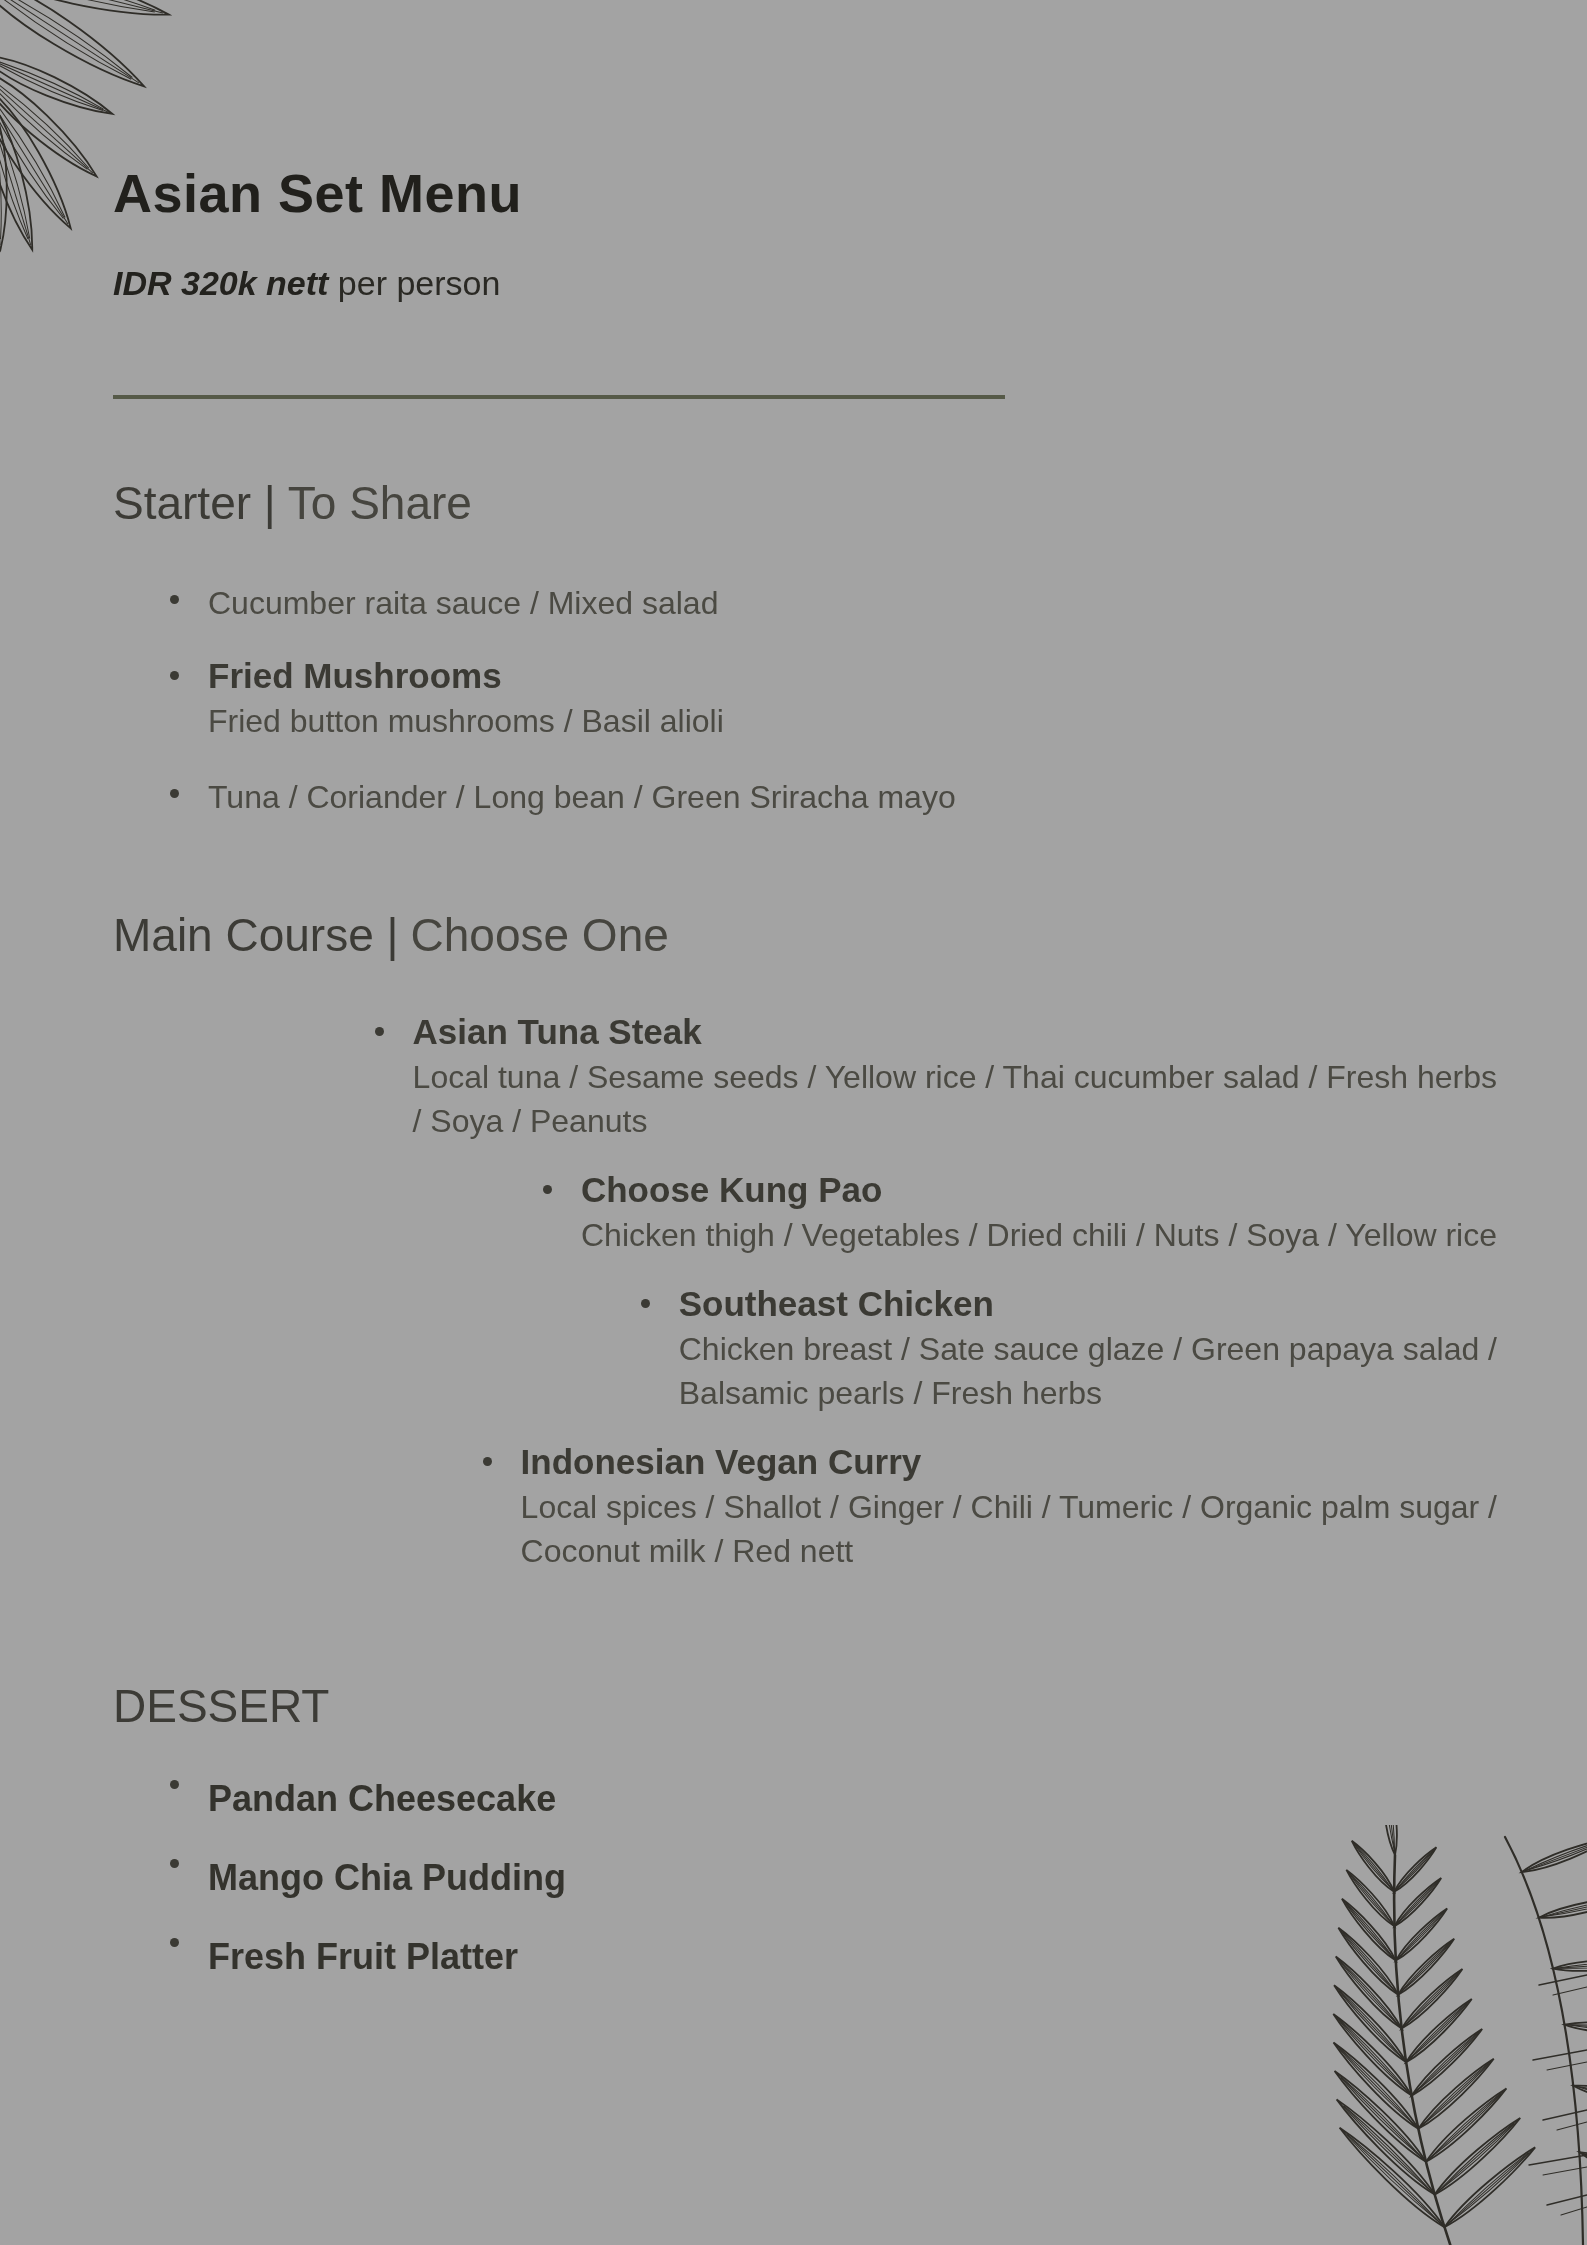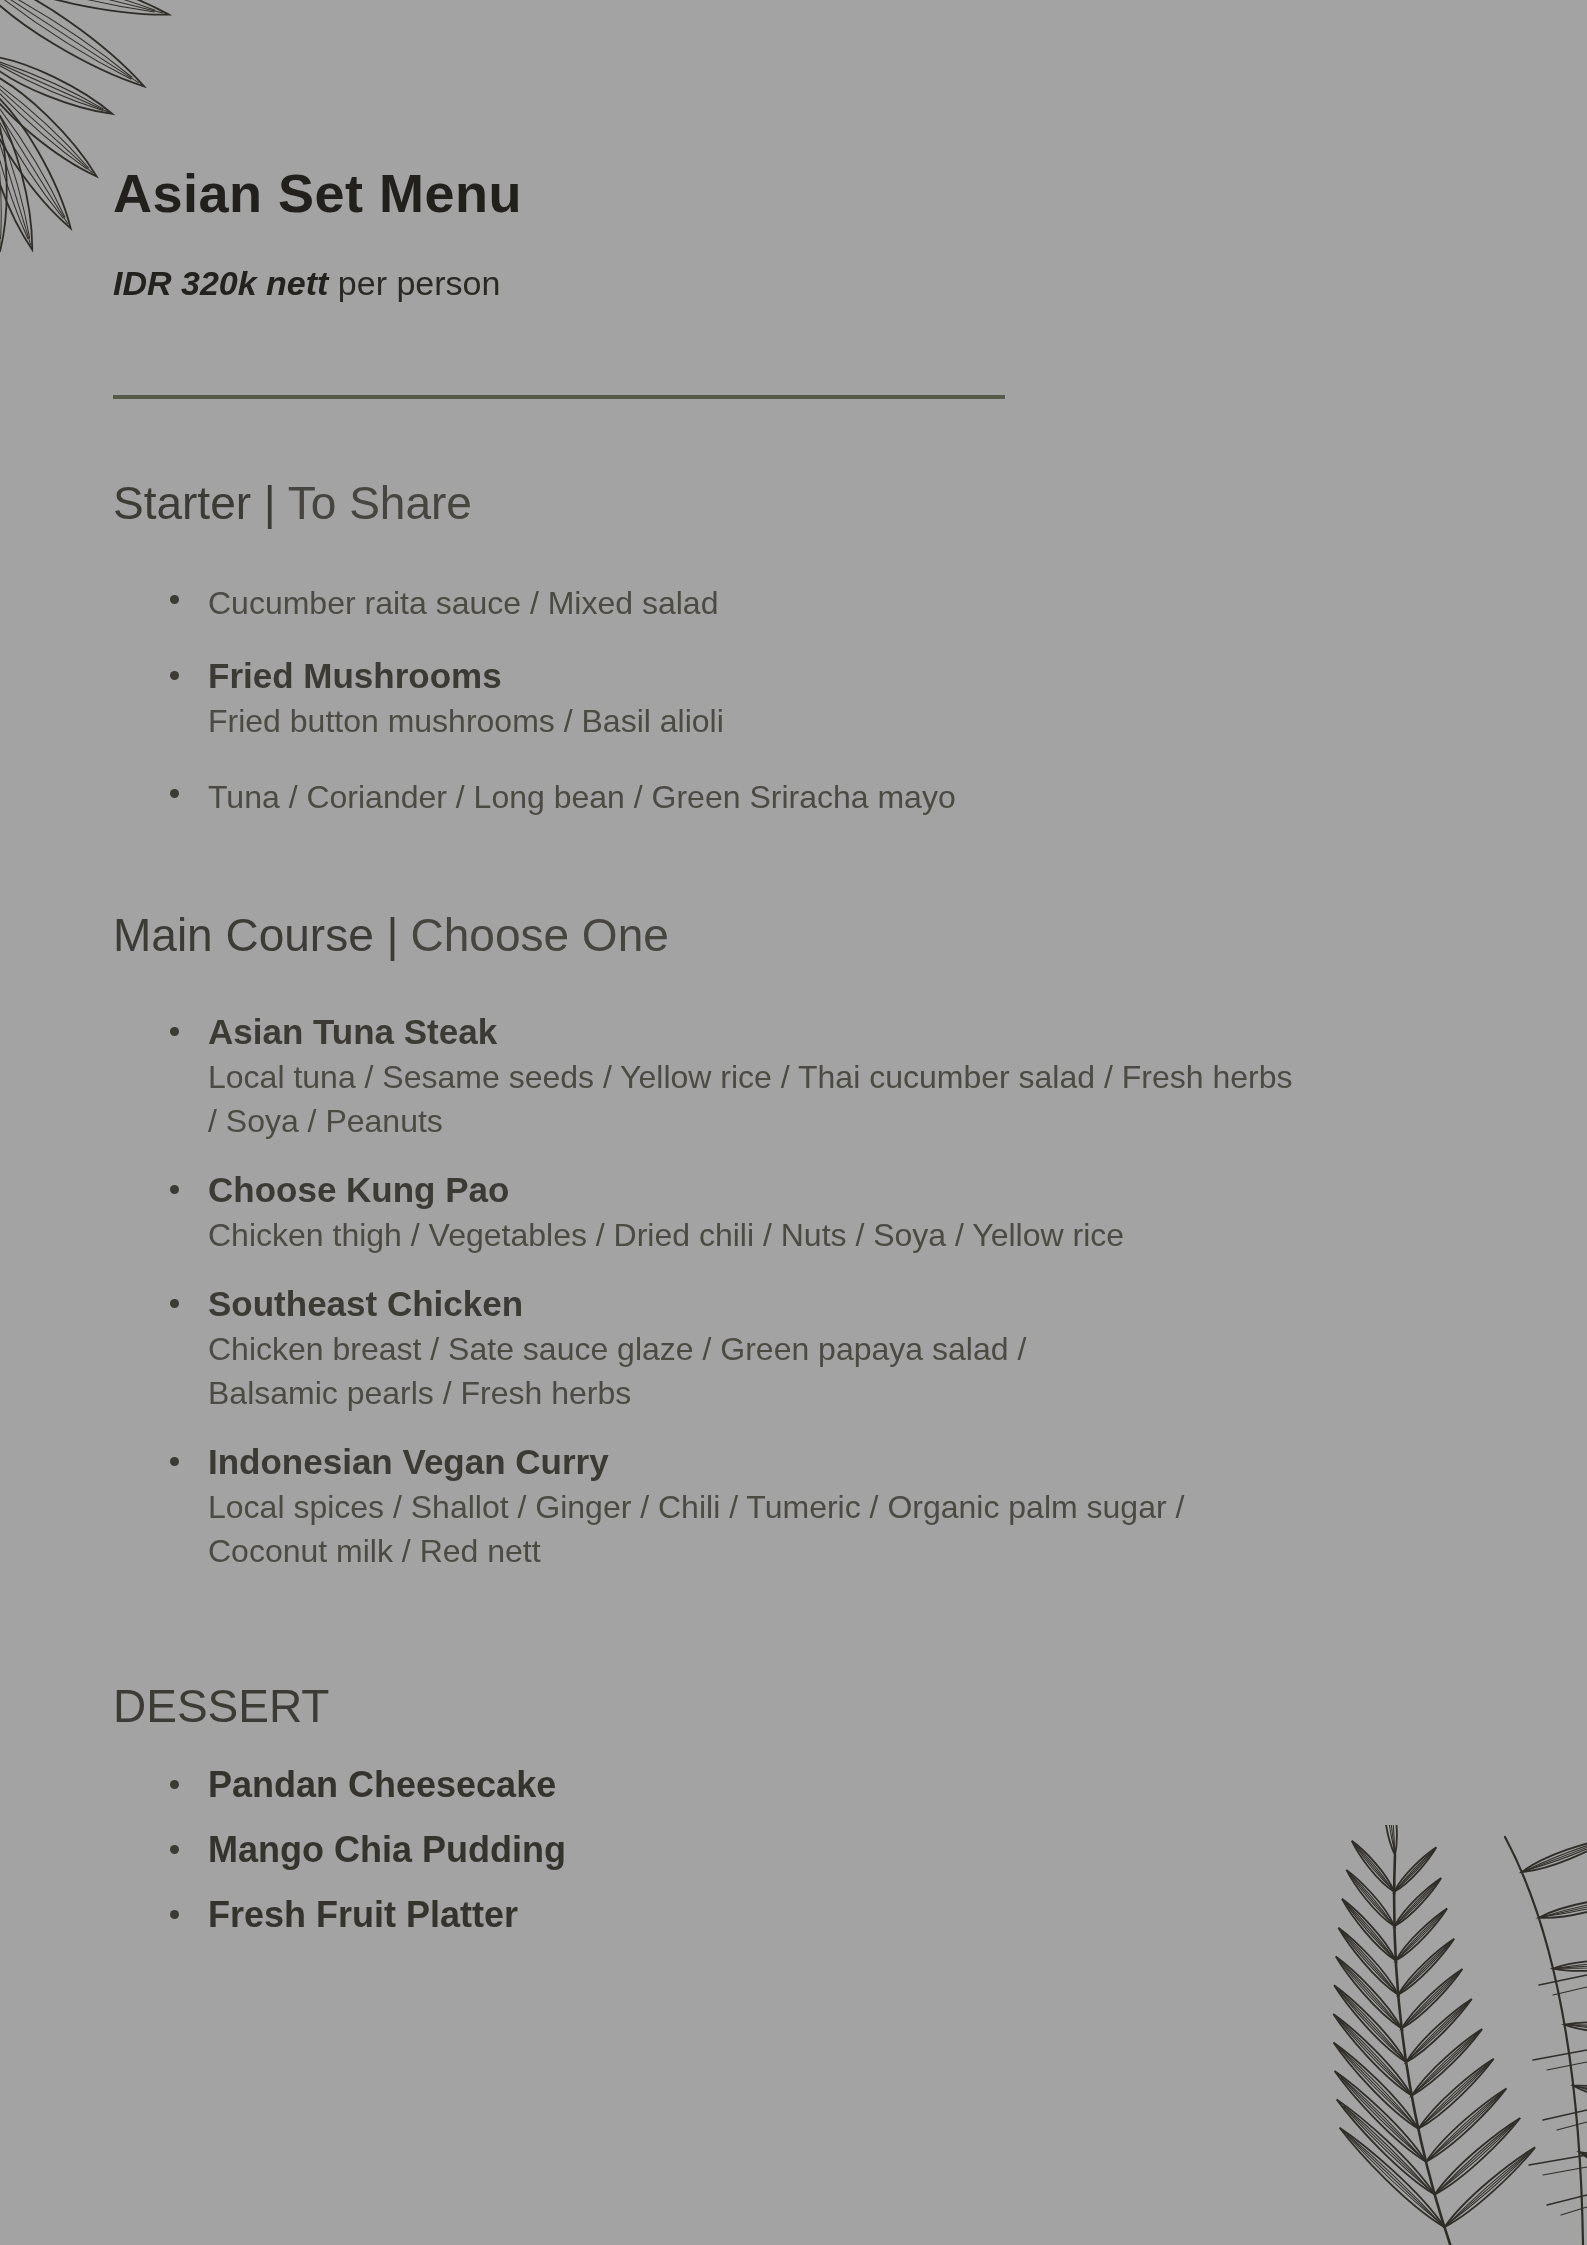--- a/index.html
+++ b/index.html
@@ -16,26 +16,26 @@
   .section{margin:0;}
   .section-starter{margin-top:77px;}
   .section-main{margin-top:89px;}
   .section-dessert{margin-top:106px;}
   h2{margin:0 0 48px 0;font-size:46px;line-height:55px;font-weight:400;}
   h2 .h-bold{font-weight:400;color:#3C3B36;}
   h2 .h-light{font-weight:400;color:#46453F;margin-left:12px;}
   .section-dessert h2{margin-bottom:28px;}
   .items{padding-left:57px;}
   .item{display:flex;gap:29px;margin-bottom:30px;}
-  .section-main .item{margin-bottom:26px;}
+  .section-main .item{margin-bottom:26px;justify-content:flex-end;}
   .section-dessert .item{margin-bottom:20px;}
   .bullet{flex:0 0 9px;width:9px;height:9px;border-radius:50%;background:#3B3A34;margin-top:16px;}
   .item-name{font-size:35px;line-height:42px;font-weight:700;color:#3B3A34;}
   .item-desc{margin-top:2px;font-size:32px;line-height:44px;color:#4B4A43;white-space:pre-line;max-width:1300px;}
-  .section-dessert .item-name{font-size:36px;line-height:45px;color:#34332D;}
+  .section-dessert .item-name{font-size:36px;line-height:45px;color:#34332D;margin-top:14px;}
   .section-dessert .bullet{margin-top:18px;}
 </style>
 </head>
 <body>
 
 <div class="page">
 
   <svg id="deco-tl" class="deco deco-tl" width="250" height="270" viewBox="0 0 250 270">
       <g transform="translate(-30 -35) rotate(14)">
         <path d="M0 0 C 61.5 21.6, 159.9 12, 205 0 C 159.9 -12, 61.5 -21.6, 0 0 Z" fill="none" stroke="#2F2D28" stroke-width="1.8"></path>

